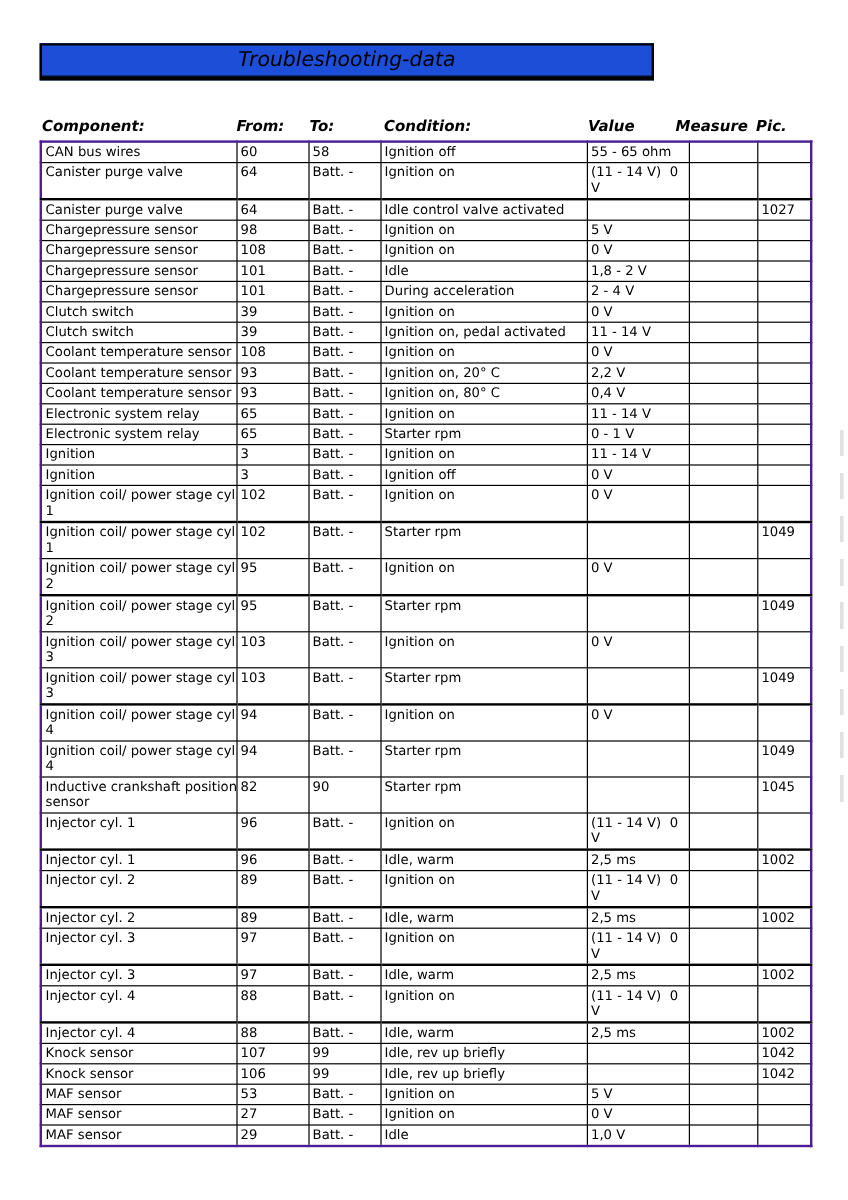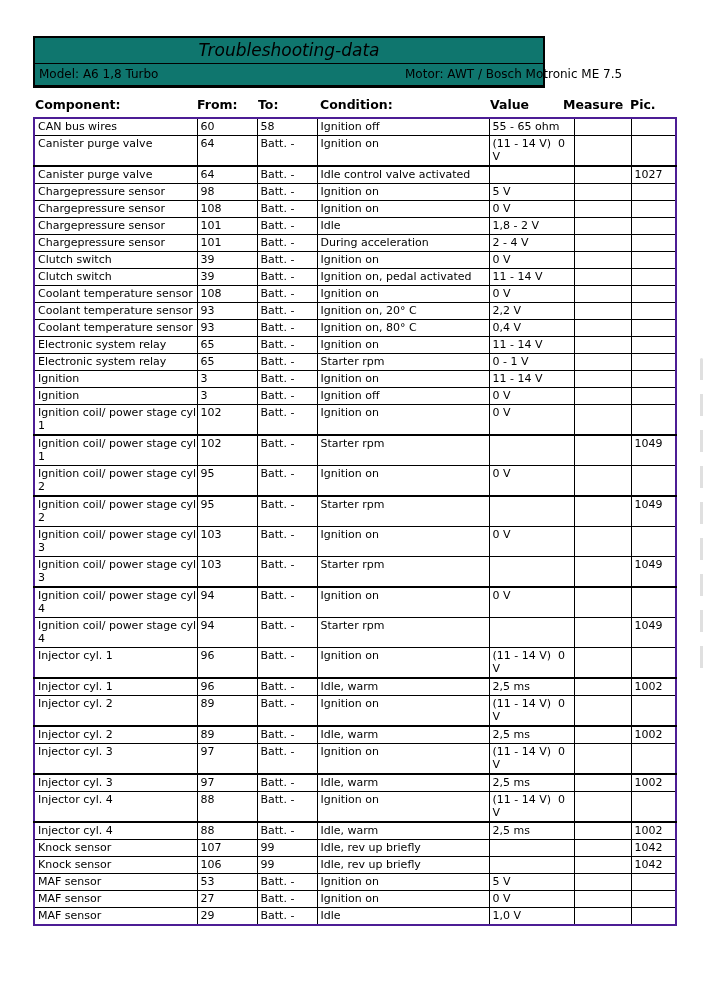--- a/index.html
+++ b/index.html
@@ -4,38 +4,38 @@
 <title>Troubleshooting-data</title>
 <style>
   html,body{margin:0;padding:0;}
   body{
     width:707px;height:1000px;background:#ffffff;color:#000;
     font-family:"DejaVu Sans", sans-serif;position:relative;overflow:hidden;
   }
   
   .title-box{
     position:absolute;left:33px;top:36px;width:512px;box-sizing:border-box;
-    border:2px solid #000;border-bottom-width:3px;background:#0f766e;
+    border:2px solid #000;border-bottom-width:3px;background:#1d4ed8;
   }
   .title-row{
     height:25px;line-height:25px;text-align:center;
     font-style:italic;font-size:17px;border-bottom:1px solid #000;
     white-space:nowrap;
   }
   .model-row{
     position:relative;height:21px;box-sizing:border-box;
     font-size:12px;padding:3px 0 0 4px;white-space:nowrap;
   }
   .motor{position:absolute;left:370px;top:3px;white-space:nowrap;}
   
   .col-headers{
     position:absolute;left:33px;top:97px;width:660px;height:16px;
     font-weight:bold;font-size:12.5px;
   }
-  .ch{position:absolute;top:0;white-space:nowrap;}
+  .ch{position:absolute;top:0;white-space:nowrap;font-style:italic;}
   .ch0{left:2px}.ch1{left:164px}.ch2{left:225px}.ch3{left:287px}
   .ch4{left:457px}.ch5{left:530px}.ch6{left:597px}
   
   table.data-table{
     position:absolute;left:33px;top:117px;width:642px;
     border-collapse:collapse;table-layout:fixed;
     font-size:11px;line-height:13px;border:2px solid #4c1d95;
   }
   table.data-table td{
     border:1px solid #000;vertical-align:top;
@@ -49,24 +49,20 @@
     background:repeating-linear-gradient(180deg,
       rgba(0,0,0,0.12) 0 22px, transparent 22px 36px);
     border-radius:2px;
   }
 </style>
 </head>
 <body>
 
 <div class="title-box">
   <div class="title-row">Troubleshooting-data</div>
-  <div class="model-row">
-    <span>Model: A6 1,8 Turbo</span>
-    <span class="motor">Motor: AWT / Bosch Motronic ME 7.5</span>
-  </div>
 </div>
 
 <div class="col-headers">
   <span class="ch ch0">Component:</span>
   <span class="ch ch1">From:</span>
   <span class="ch ch2">To:</span>
   <span class="ch ch3">Condition:</span>
   <span class="ch ch4">Value</span>
   <span class="ch ch5">Measure</span>
   <span class="ch ch6">Pic.</span>
@@ -302,20 +298,30 @@
     <td class="comp">Ignition coil/ power stage cyl.
 4</td>
     <td>94</td>
     <td>Batt. -</td>
     <td>Starter rpm</td>
     <td class="val"></td>
     <td></td>
     <td class="pic">1049</td>
   </tr>
       <tr>
+    <td class="comp">Inductive crankshaft position
+sensor</td>
+    <td>82</td>
+    <td>90</td>
+    <td>Starter rpm</td>
+    <td class="val"></td>
+    <td></td>
+    <td class="pic">1045</td>
+  </tr>
+      <tr>
     <td class="comp">Injector cyl. 1</td>
     <td>96</td>
     <td>Batt. -</td>
     <td>Ignition on</td>
     <td class="val">(11 - 14 V)  0
 V</td>
     <td></td>
     <td class="pic"></td>
   </tr>
       <tr class="thick">

